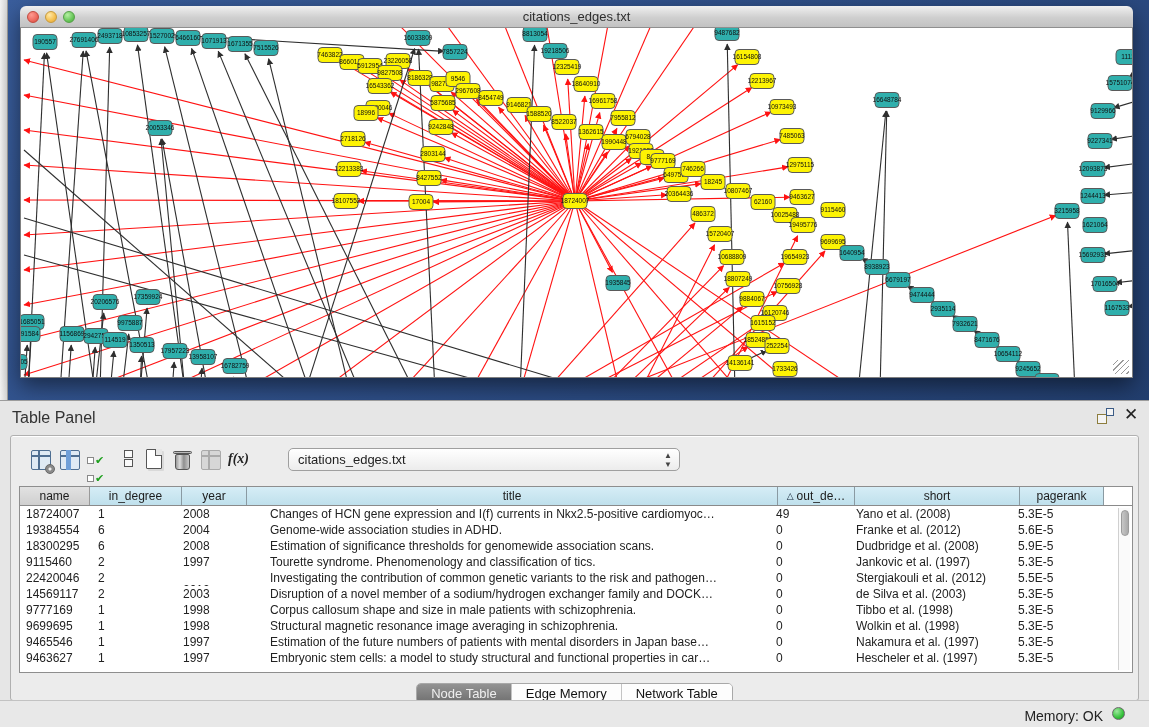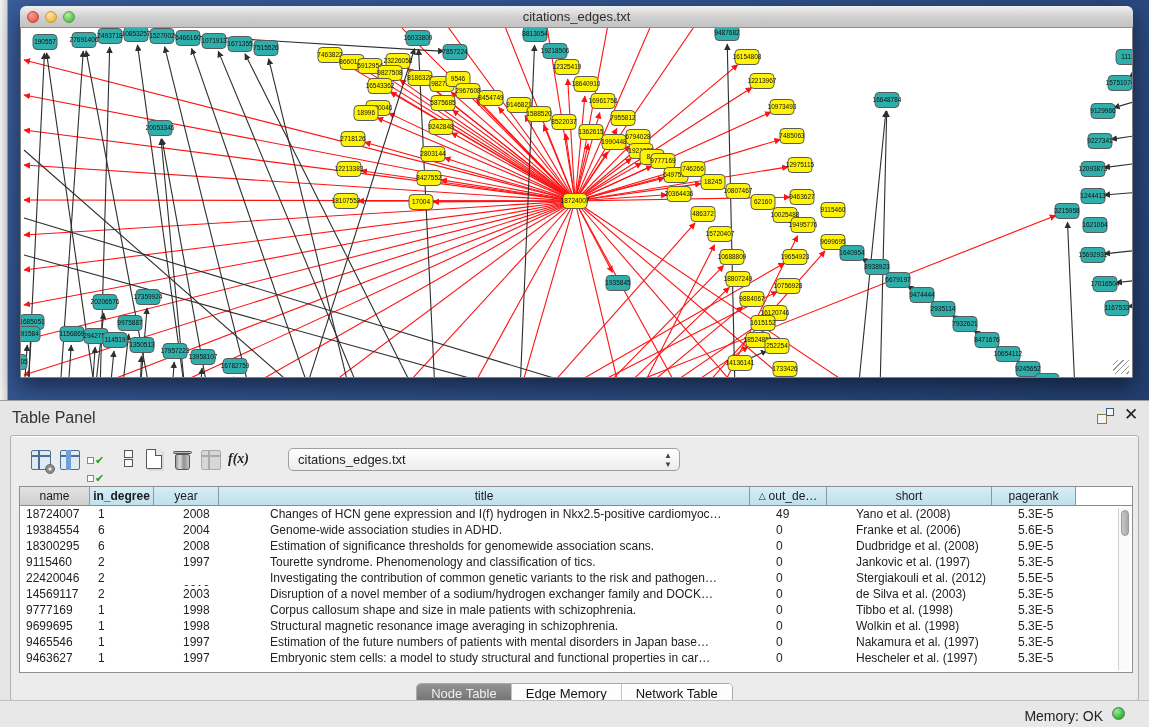--- a/index.html
+++ b/index.html
@@ -769,44 +769,44 @@
       <div class="tool abs" id="fx" style="left:209px">f(x)</div>
       <div id="combo" class="abs">
         <span class="val">citations_edges.txt</span>
         <span class="stepper">▲<br>▼</span>
       </div>
     </div>
 
     <div id="grid" class="abs">
       <div id="ghead">
           <div class="th gray" style="width: 70px;">name</div>
-          <div class="th" style="width: 64px; font-weight: bold;">in_degree</div>
+          <div class="th" style="width: 92px;">in_degree</div>
           <div class="th" style="width: 65px;">year</div>
           <div class="th" style="width: 531px;">title</div>
           <div class="th" style="width: 77px;"><span class="sortglyph">△</span>out_de…</div>
           <div class="th" style="width: 165px;">short</div>
           <div class="th" style="width: 84px;">pagerank</div>
         </div>
       <div id="gbody">
           <div class="tr">
             <div class="td" style="width: 70px; padding-left: 6px;">18724007</div>
             <div class="td" style="width: 85px; padding-left: 8px;">1</div>
             <div class="td" style="width: 65px; padding-left: 8px;">2008</div>
-            <div class="td" style="width: 531px; padding-left: 30px;">Changes of HCN gene expression and I(f) hydrogen in Nkx2.5-positive cardiomyoc…</div>
+            <div class="td" style="width: 531px; padding-left: 30px;">Changes of HCN gene expression and I(f) currents in Nkx2.5-positive cardiomyoc…</div>
             <div class="td" style="width: 77px; padding-left: 5px;">49</div>
             <div class="td" style="width: 165px; padding-left: 8px;">Yano et al. (2008)</div>
             <div class="td" style="width: 84px; padding-left: 5px;">5.3E-5</div>
           </div>
           <div class="tr">
             <div class="td" style="width: 70px; padding-left: 6px;">19384554</div>
             <div class="td" style="width: 85px; padding-left: 8px;">6</div>
             <div class="td" style="width: 65px; padding-left: 8px;">2004</div>
             <div class="td" style="width: 531px; padding-left: 30px;">Genome-wide association studies in ADHD.</div>
             <div class="td" style="width: 77px; padding-left: 5px;">0</div>
-            <div class="td" style="width: 165px; padding-left: 8px;">Franke et al. (2006)</div>
+            <div class="td" style="width: 165px; padding-left: 8px;">Franke et al. (2012)</div>
             <div class="td" style="width: 84px; padding-left: 5px;">5.6E-5</div>
           </div>
           <div class="tr">
             <div class="td" style="width: 70px; padding-left: 6px;">18300295</div>
             <div class="td" style="width: 85px; padding-left: 8px;">6</div>
             <div class="td" style="width: 65px; padding-left: 8px;">2008</div>
             <div class="td" style="width: 531px; padding-left: 30px;">Estimation of significance thresholds for genomewide association scans.</div>
             <div class="td" style="width: 77px; padding-left: 5px;">0</div>
             <div class="td" style="width: 165px; padding-left: 8px;">Dudbridge et al. (2008)</div>
             <div class="td" style="width: 84px; padding-left: 5px;">5.9E-5</div>

